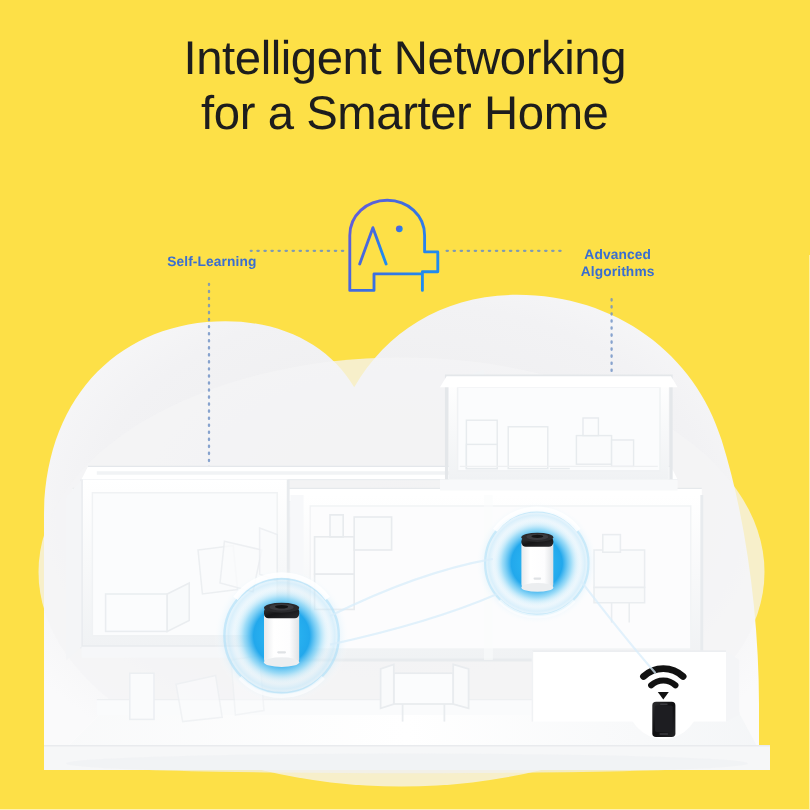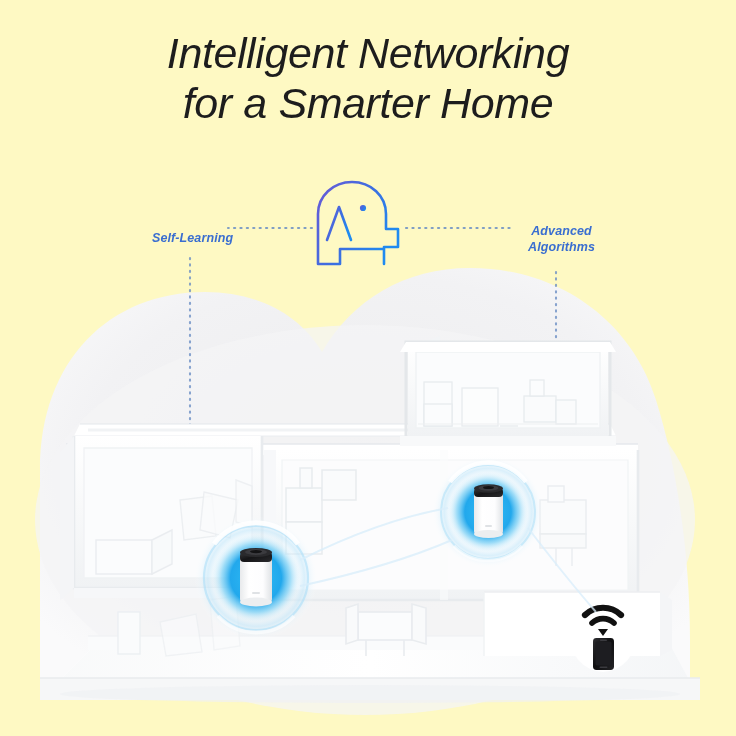--- a/index.html
+++ b/index.html
@@ -13,22 +13,21 @@
     overflow: hidden;
     font-family: "Liberation Sans", sans-serif;
     position: relative;
   }
 
   #stage {
     position: absolute;
     left: 0; top: 0;
     width: 736px;
     height: 736px;
-    background: #fef9c3;
-    font-style: italic;
+    background: #fde047;
   }
 
   
   .headline {
     position: absolute;
     left: 0;
     top: 28px;
     width: 736px;
     text-align: center;
     color: #1d1d1d;

